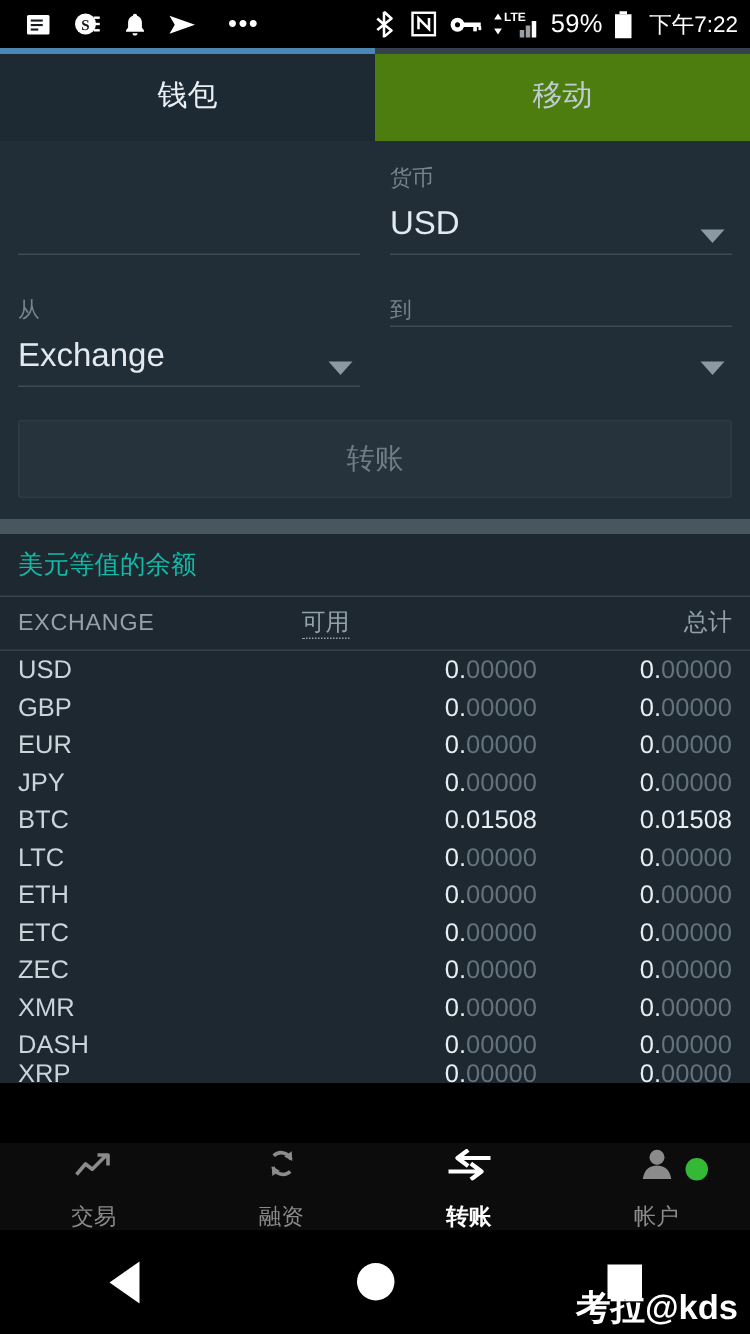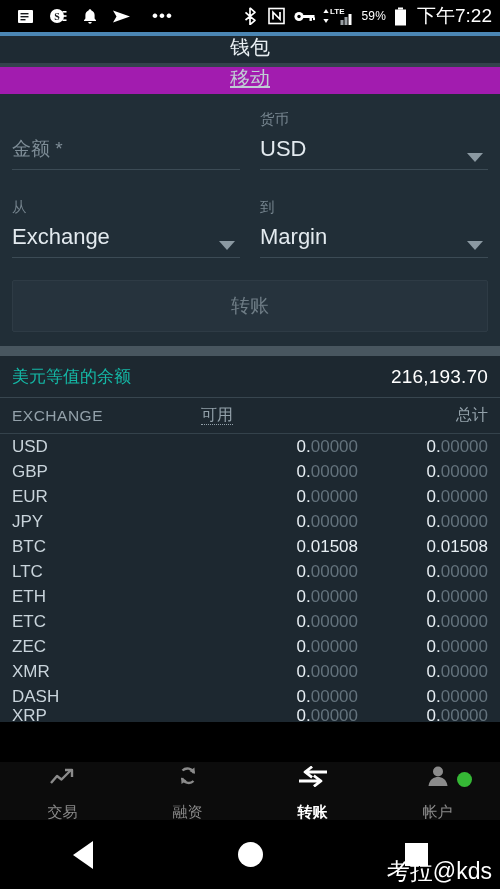--- a/index.html
+++ b/index.html
@@ -16,31 +16,31 @@
     display:flex; align-items:center; padding:0 8px;
     font-size:16px; position:relative;
   }
   .sb-left{ display:flex; align-items:center; gap:13px; padding-left:8px; }
   .sb-right{ display:flex; align-items:center; gap:7px; margin-left:auto; }
   .sb-ico{ display:inline-flex; align-items:center; justify-content:center;
            width:19px; height:19px; }
   .sb-ico svg{ display:block; }
   .sb-dots{ letter-spacing:1px; font-size:17px; line-height:10px; color:#fff;
             padding-left:8px; padding-right:4px;}
-  .sb-pct{ font-size:12px; letter-spacing:.2px; }
-  .sb-time{ font-size:19px; letter-spacing:0; padding-left:3px; }
-
-  
-  .tabbar{ height:62px; display:flex; background:#0b1116; position:relative;flex-direction:column; }
+  .sb-pct{ font-size:17px; letter-spacing:.2px; }
+  .sb-time{ font-size:15px; letter-spacing:0; padding-left:3px; }
+
+  
+  .tabbar{ height:62px; display:flex; background:#0b1116; position:relative; }
   .tab{
     flex:1; display:flex; align-items:center; justify-content:center;
     font-size:20px; position:relative;
   }
   .tab.active{ background:#1e2a33; color:#e8eef2; }
-  .tab.inactive{ background:#a21caf; color:#c0ccd4;text-decoration:underline; }
+  .tab.inactive{ background:#4d7c0f; color:#c0ccd4; }
   .tab.active:before{
     content:""; position:absolute; left:0; right:0; top:0; height:4px;
     background:#4b86b4;
   }
   .tab.inactive:before{
     content:""; position:absolute; left:0; right:0; top:0; height:4px;
     background:#33424c;
   }
 
   
@@ -130,21 +130,21 @@
   }
   .sys-btn{ flex:1; display:flex; align-items:center; justify-content:center; }
   .tri-back{
     width:0;height:0; border-top:14px solid transparent;
     border-bottom:14px solid transparent; border-right:20px solid #fff;
   }
   .circ-home{ width:25px; height:25px; border-radius:50%; background:#fff; }
   .sq-recent{ width:23px; height:23px; background:#fff; }
   .watermark{
     position:absolute; right:8px; top:36px; color:#fff;
-    font-size:23px; letter-spacing:0; white-space:nowrap;
+    font-size:23px; letter-spacing:0; white-space:nowrap;font-weight:bold;
   }
 </style>
 </head>
 <body>
 
 <div class="statusbar">
   <div class="sb-left">
     <span class="sb-ico">
       <svg width="17" height="17" viewBox="0 0 17 17">
           <rect x="1" y="2" width="15" height="13" rx="1" fill="#fff"></rect>
@@ -223,59 +223,56 @@
   </div>
   <div class="tab inactive">
     <span>移动</span>
   </div>
 </div>
 
 <div class="form-panel">
   <div class="form-row">
     <div class="field amount-field">
       <div class="field-label">金额</div>
-      <div class="field-value placeholder amount-ph">金额 *</div>
       <div class="field-value">&nbsp;</div>
       <div class="field-underline"></div>
     </div>
     <div class="field">
       <div class="field-label">货币</div>
       <div class="field-value">USD</div>
       <div class="field-underline"></div>
       <div class="caret"></div>
     </div>
   </div>
 
   <div class="form-row" style="margin-top:22px">
     <div class="field">
       <div class="field-label">从</div>
       <div class="field-value">Exchange</div>
       <div class="field-underline"></div>
       <div class="caret"></div>
     </div>
     <div class="field">
       <div class="field-label">到</div>
-      <div class="field-value">Margin</div>
       <div class="field-underline"></div>
       <div class="caret"></div>
     </div>
   </div>
 </div>
 
 <div class="btn-wrap">
   <div class="btn-transfer">
     <span>转账</span>
   </div>
 </div>
 
 <div class="sec-divider"></div>
 
 <div class="balance-row">
   <span class="balance-label">美元等值的余额</span>
-  <span class="balance-value">216,193.70</span>
 </div>
 
 <div class="table-wrap">
   <div class="thead">
     <span class="th-sym">EXCHANGE</span>
     <span class="th-num th-avail"><span>可用</span></span>
     <span class="th-num th-total">总计</span>
   </div>
   <div id="rows">
       <div class="trow">

